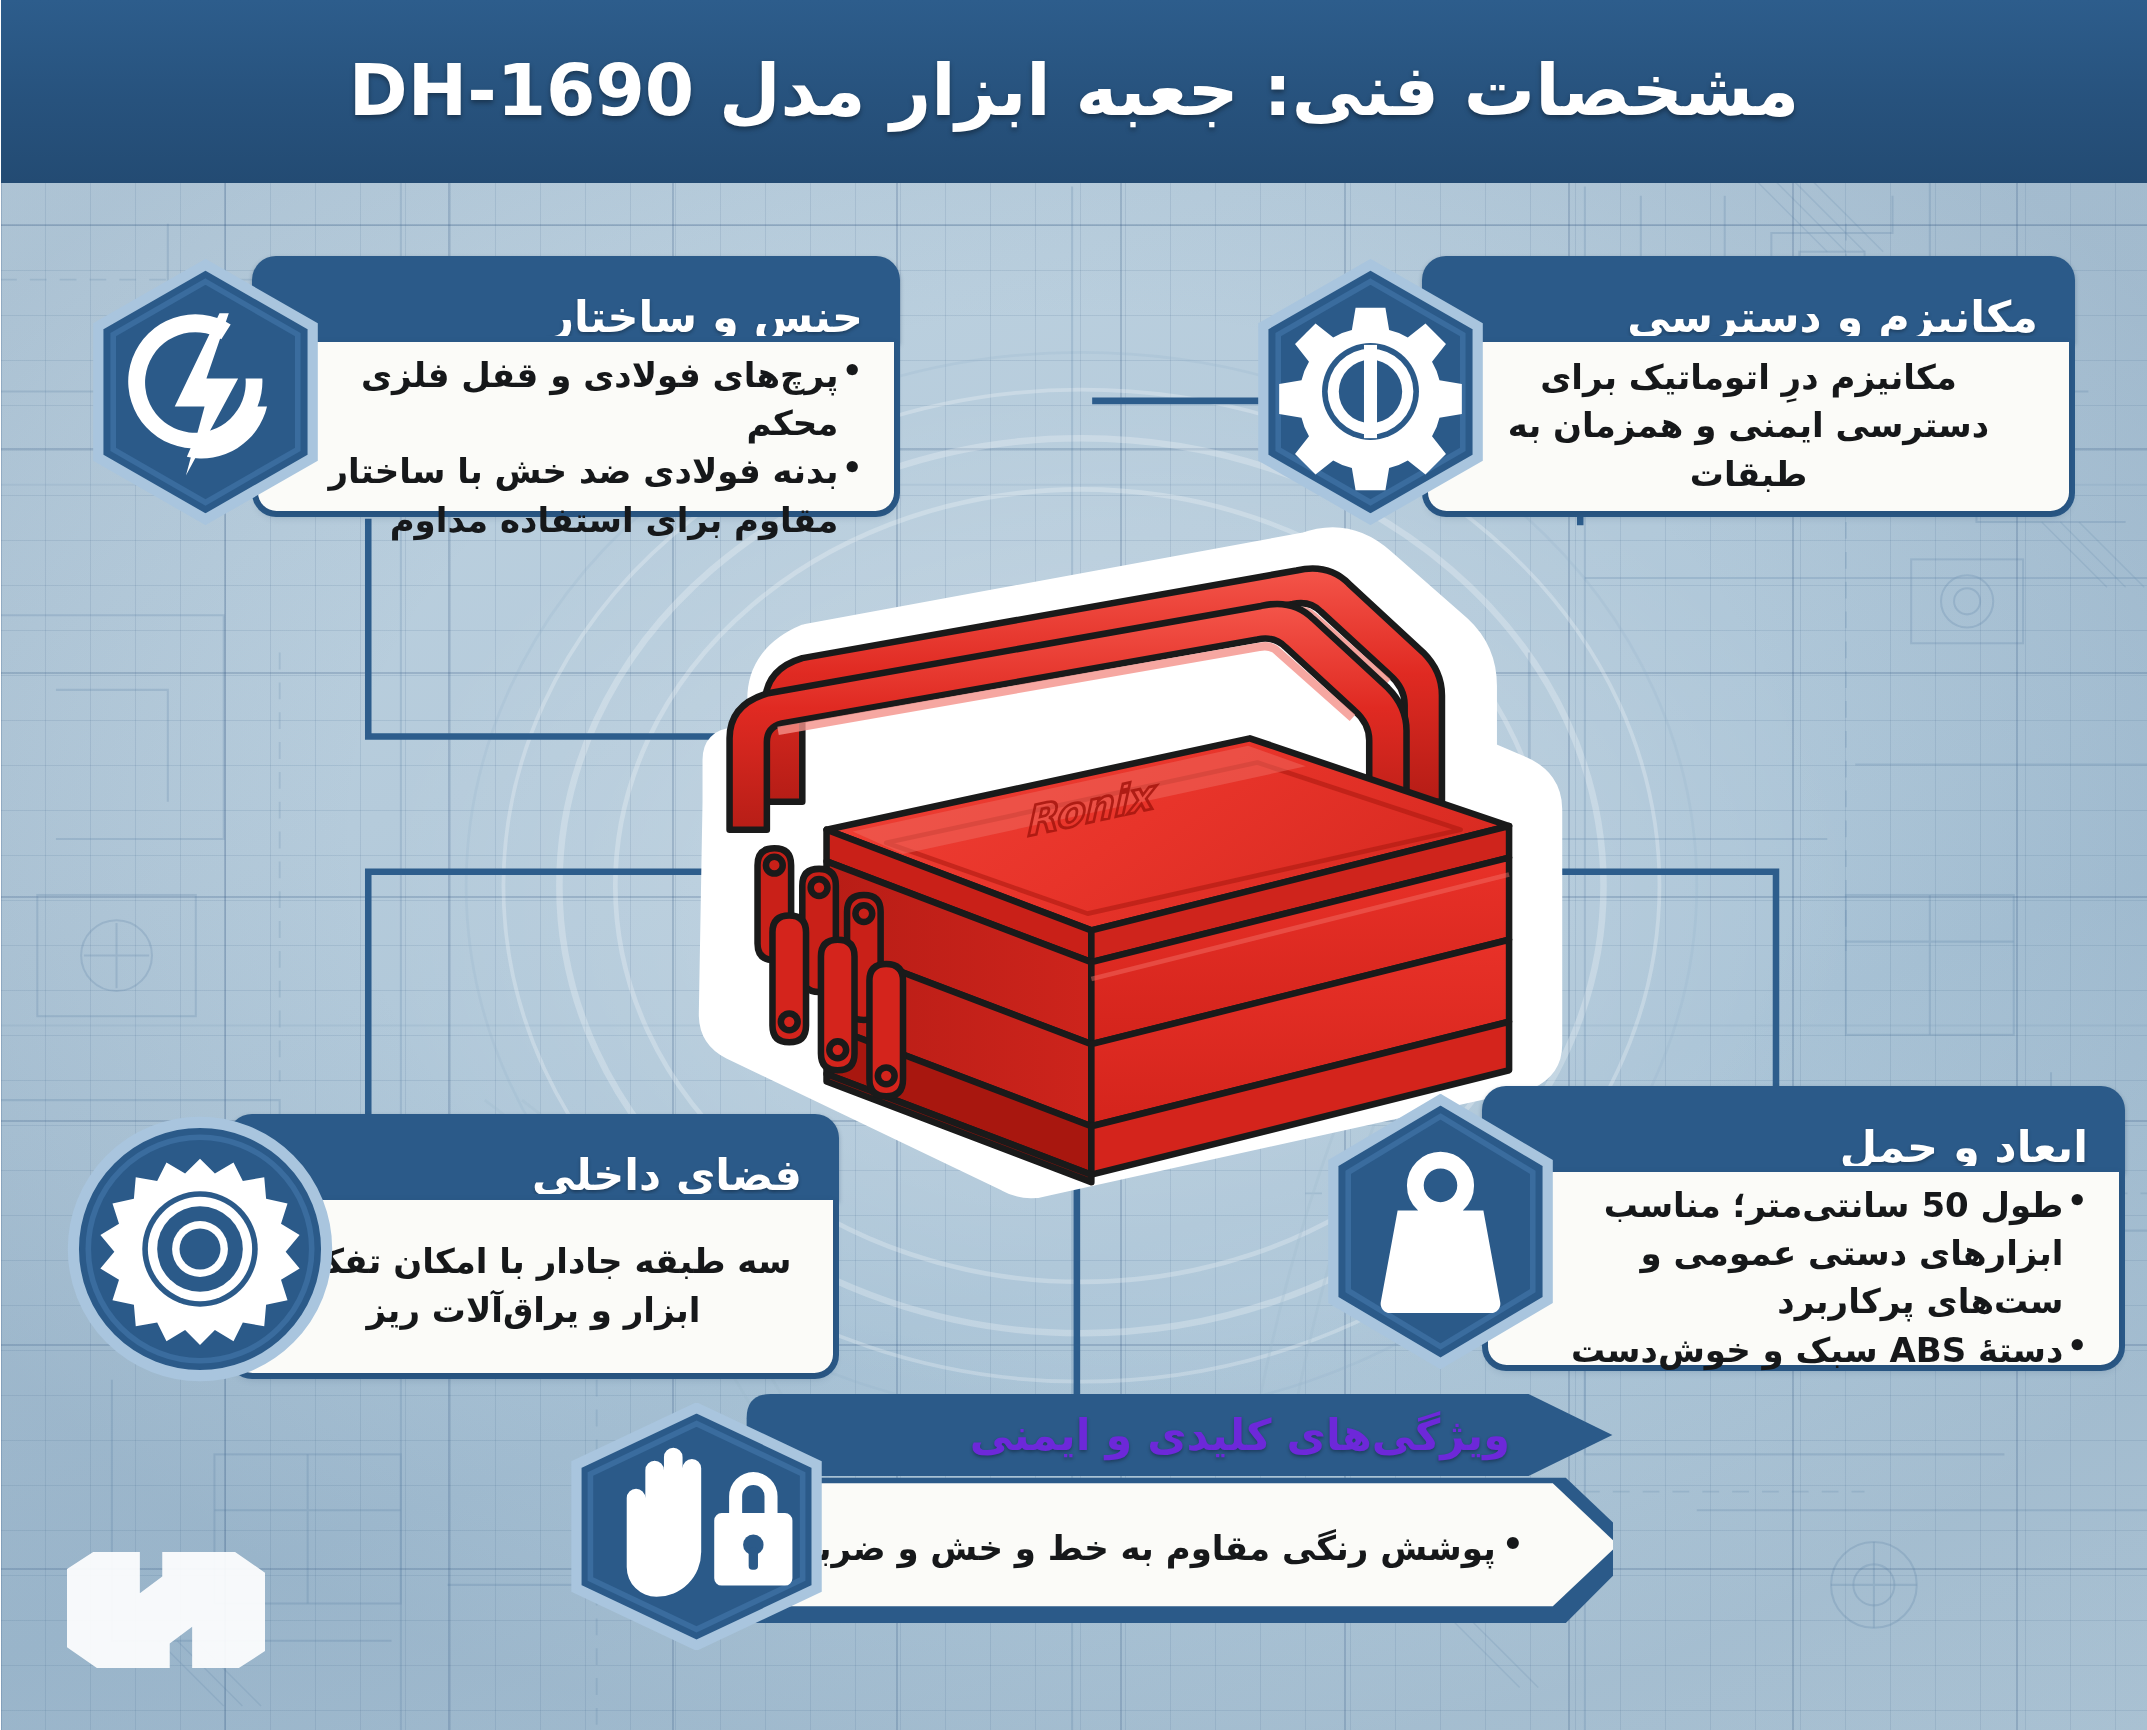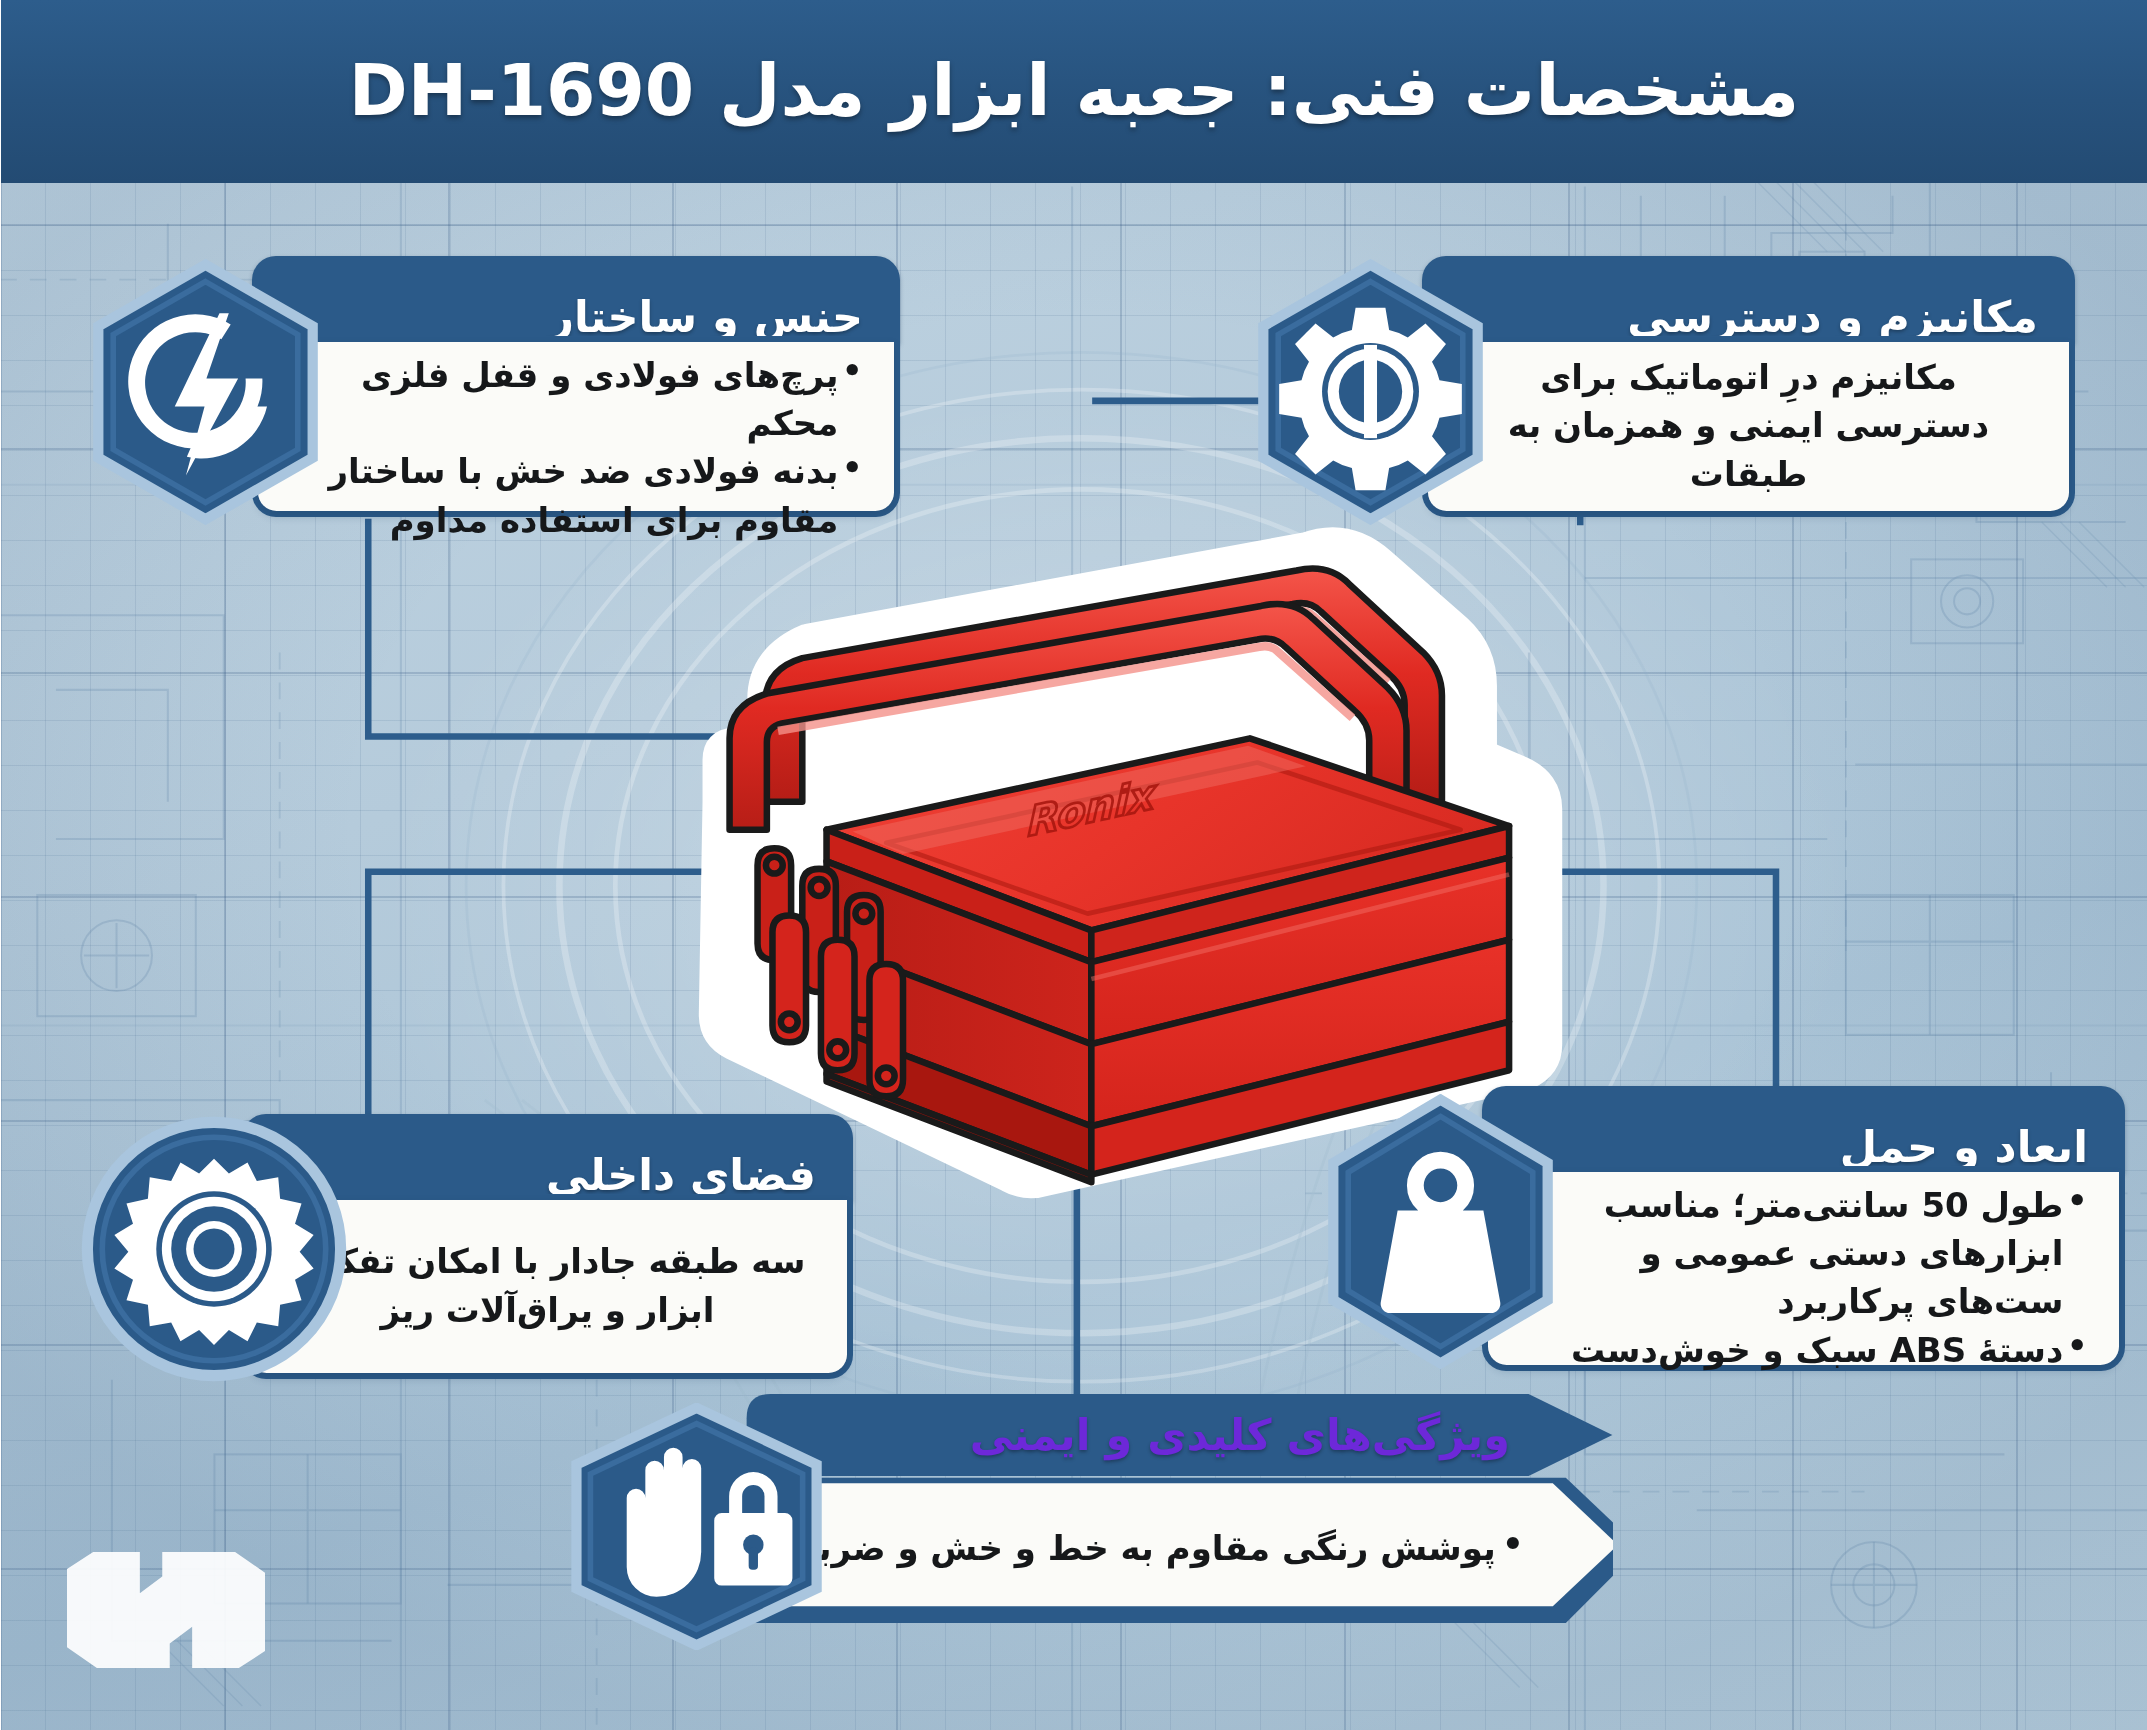--- a/index.html
+++ b/index.html
@@ -382,21 +382,21 @@
           <path d="M125 52 l16 0 4 24 a66 66 0 0 1 20 8 l19-15 11 11 11 11 -15 19 a66 66 0 0 1 8 20 l24 4 0 16 0 16 -24 4 a66 66 0 0 1 -8 20 l15 19 -11 11 -11 11 -19 -15 a66 66 0 0 1 -20 8 l-4 24 -16 0 -16 0 -4 -24 a66 66 0 0 1 -20 -8 l-19 15 -11 -11 -11 -11 15 -19 a66 66 0 0 1 -8 -20 l-24 -4 0 -16 0 -16 24 -4 a66 66 0 0 1 8 -20 l-15 -19 11 -11 11 -11 19 15 a66 66 0 0 1 20 -8 l4 -24 z"></path>
           <circle cx="125" cy="142" r="52" fill="#2b5a89"></circle>
           <path d="M125 96 a46 46 0 1 0 0 92 a46 46 0 1 0 0 -92 Z M125 108 a34 34 0 1 1 0 68 a34 34 0 1 1 0 -68 Z" fill="#ffffff"></path>
           <rect x="118" y="92" width="14" height="54" fill="#ffffff"></rect>
           <rect x="118" y="142" width="14" height="50" fill="#ffffff"></rect>
         </g>
       </svg>
     </div>
   </div>
 
-  <div class="card" style="left:79px; top:1114px; width:774px; height:280px;">
+  <div class="card" style="left:65px; top:1114px; width:774px; height:280px;">
     <div style="position:absolute; left:163px; top:0; width:611px; height:270px;">
       <div class="card-banner rtl-right" style="position:absolute; right:0; top:0; width:611px; height:86px;
                   border-radius: 24px 24px 0 0;">
         <span style="width:100%; text-align:right; padding-left:18.6px;">فضای داخلی</span>
       </div>
       <div style="position:absolute; left:0; top:80px; width:611px; height:185px;
                   background:#2b5a89; border-radius:0 0 24px 24px; padding:5.6px;">
         <div class="card-panel" style="height:100%; border-radius:0 0 18.6px 18.6px; display:flex; align-items:center; justify-content:center;">
           <p style="width:100%;">سه طبقه جادار با امکان تفکیک ابزار و یراق‌آلات ریز</p>
         </div>

